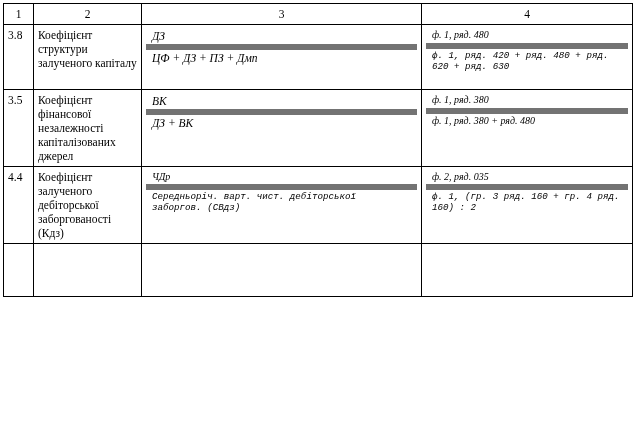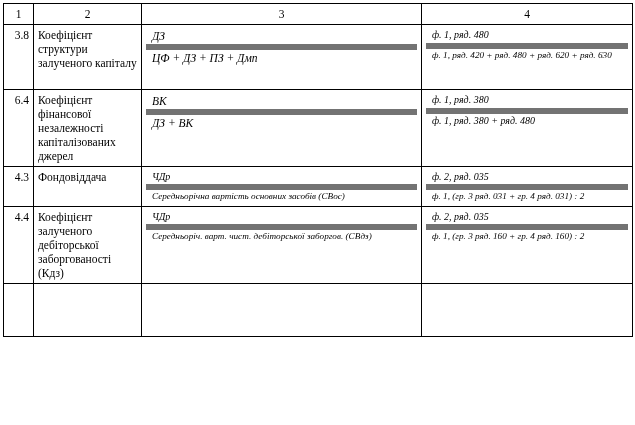--- a/index.html
+++ b/index.html
@@ -39,21 +39,21 @@
   col.c4 { width: 211px; }
 
   .hdr td {
     text-align: center;
     font-size: 11.5px;
     padding-top: 2px;
     padding-bottom: 2px;
     height: 14px;
   }
   .num {
-    text-align: right;
+    text-align: left;
     font-size: 11.5px;
   }
   .name {
     text-align: left;
     font-size: 11.5px;
   }
   .center {
     text-align: center;
   }
   .section-title td {
@@ -82,20 +82,21 @@
   .frac.tight .denom { padding-top: 1px; }
   .plain {
     display: block;
     text-align: center;
     font-style: italic;
     line-height: 1.3;
     padding: 2px 2px;
   }
   .xsmall {
     font-size: 9.2px;
+    font-family: Liberation Mono, monospace;
   }
   .mid {
     font-size: 10px;
   }
   .tallcell {
     height: 58px;
   }
   .blankrow td {
     height: 46px;
   }
@@ -130,55 +131,39 @@
         </td>
         <td class="center">
           <span class="frac">
             <span class="numer mid">ф. 1, ряд. 480</span>
             <span class="denom xsmall">ф. 1, ряд. 420 + ряд. 480 + ряд. 620 + ряд. 630</span>
           </span>
         </td>
       </tr>
 
       <tr>
-        <td class="num">6.4</td>
+        <td class="num">3.5</td>
         <td class="name">Коефіцієнт фінансової незалежності капіталізованих джерел</td>
         <td class="center tallcell">
           <span class="frac">
             <span class="numer">ВК</span>
             <span class="denom">ДЗ + ВК</span>
           </span>
         </td>
         <td class="center">
           <span class="frac">
             <span class="numer mid">ф. 1, ряд. 380</span>
             <span class="denom mid">ф. 1, ряд. 380 + ряд. 480</span>
           </span>
         </td>
       </tr>
 
 
 
 
-      <tr>
-        <td class="num">4.3</td>
-        <td class="name">Фондовіддача</td>
-        <td class="center">
-          <span class="frac tight">
-            <span class="numer mid">ЧДр</span>
-            <span class="denom xsmall">Середньорічна  вартість основних засобів (СВос)</span>
-          </span>
-        </td>
-        <td class="center">
-          <span class="frac tight">
-            <span class="numer mid">ф. 2, ряд. 035</span>
-            <span class="denom xsmall">ф. 1, (гр. 3 ряд. 031 + гр. 4 ряд. 031) : 2</span>
-          </span>
-        </td>
-      </tr>
 
       <tr>
         <td class="num">4.4</td>
         <td class="name">Коефіцієнт залученого дебіторської заборгованості (Кдз)</td>
         <td class="center">
           <span class="frac tight">
             <span class="numer mid">ЧДр</span>
             <span class="denom xsmall">Середньоріч. варт. чист. дебіторської заборгов. (СВдз)</span>
           </span>
         </td>

